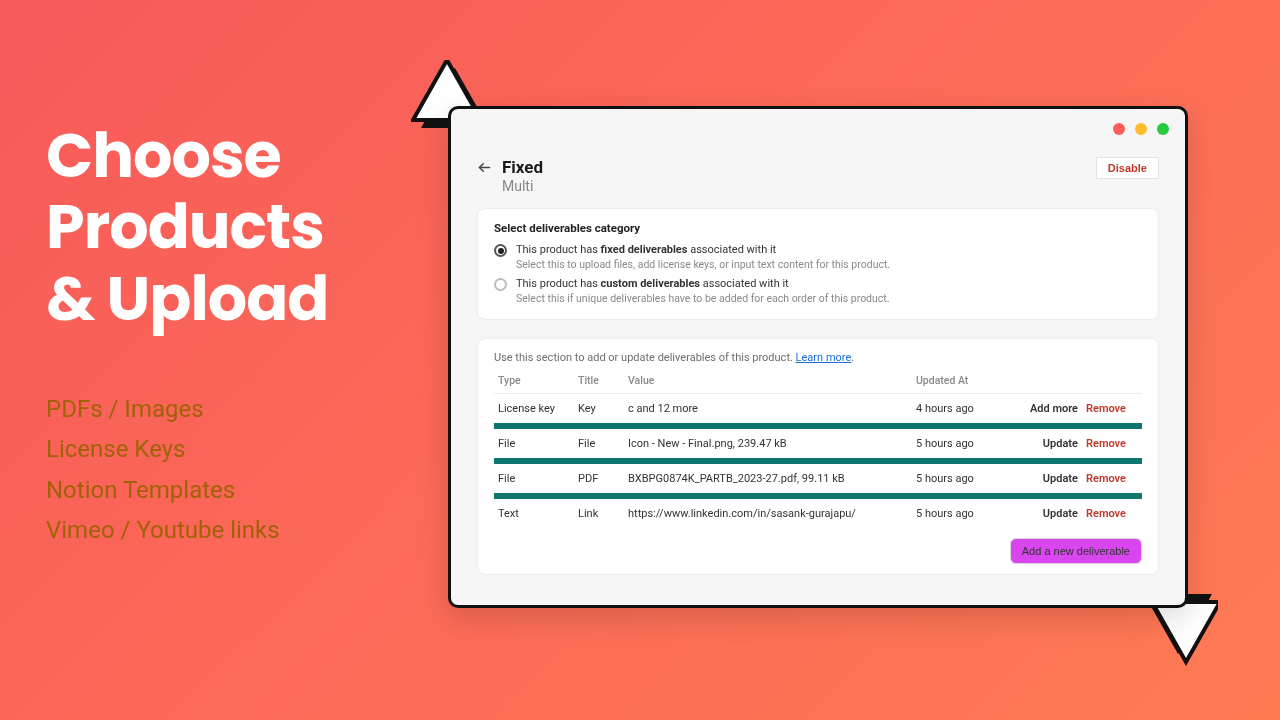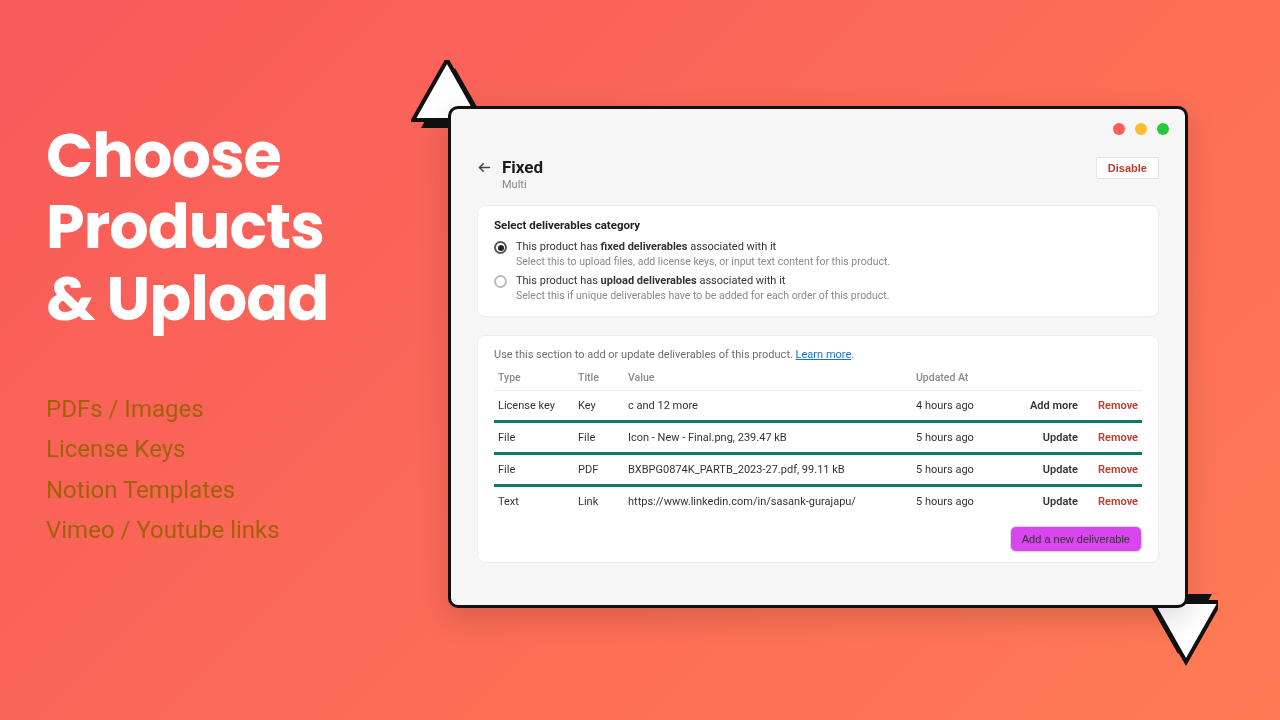--- a/index.html
+++ b/index.html
@@ -67,21 +67,21 @@
     padding: 8px 26px 20px 26px;
     overflow: hidden;
   }
   .header-row {
     display: flex; align-items: flex-start; justify-content: space-between;
     margin-bottom: 14px;
   }
   .title-wrap { display:flex; gap:10px; align-items:flex-start; }
   .back-arrow { margin-top:3px; color:#444; cursor:pointer; }
   .page-title { font-size: 17px; font-weight: 700; color:#1a1a1a; }
-  .page-sub { font-size: 11px; color:#888; margin-top:1px; }
+  .page-sub { font-size: 14px; color:#888; margin-top:1px; }
   .disable-btn {
     background:#fff; border:1px solid #e3e3e3; color:#c0392b;
     font-size:11px; font-weight:600; padding:4px 11px; border-radius:1px;
     cursor:pointer;
   }
 
   .card {
     background:#fff; border:1px solid #eee; border-radius:8px;
     padding:12px 16px 14px 16px; margin-bottom:18px;
   }
@@ -103,25 +103,25 @@
   .opt-label .b { font-weight:700; }
   .opt-help { font-size:10.5px; color:#8a8a8a; margin-top:2px;}
 
   
   .tbl { width:100%; border-collapse:collapse; font-size:11px; }
   .tbl th {
     text-align:left; font-weight:500; color:#8a8a8a; font-size:10.5px;
     padding:6px 4px; border-bottom:1px solid #eee;
   }
   .tbl td {
-    padding:8px 4px; border-bottom:3px solid #0f766e; color:#333;
+    padding:8px 4px; border-bottom:6px solid #0f766e; color:#333;
   }
   .tbl tr:last-child td { border-bottom:none;}
   .col-type{width:80px;} .col-title{width:50px;} .col-val{width:auto;}
-  .col-upd{width:100px;} .col-a1{width:70px;text-align:right;} .col-a2{width:60px;text-align:right;}
+  .col-upd{width:100px;} .col-a1{width:70px;text-align:right;} .col-a2{width:60px;}
   .link-act { font-weight:600; cursor:pointer;}
   .link-rem { color:#c0392b; }
   .footer-row { display:flex; justify-content:flex-end; margin-top:10px;}
   .add-btn {
     background:#d946ef; border:1px solid #d9d9d9; color:#333;
     font-size:11px; font-weight:500; padding:6px 11px; border-radius:6px; cursor:pointer;
   }
 </style>
 </head>
 <body>
@@ -179,21 +179,21 @@
           <div class="radio-opt">
             <span class="radio-ctrl checked"></span>
             <div>
               <div class="opt-label">This product has <span class="b">fixed deliverables</span> associated with it</div>
               <div class="opt-help">Select this to upload files, add license keys, or input text content for this product.</div>
             </div>
           </div>
           <div class="radio-opt">
             <span class="radio-ctrl unchecked"></span>
             <div>
-              <div class="opt-label">This product has <span class="b">upload deliverables</span> associated with it</div>
+              <div class="opt-label">This product has <span class="b">custom deliverables</span> associated with it</div>
               <div class="opt-help">Select this if unique deliverables have to be added for each order of this product.</div>
             </div>
           </div>
         </div>
     </div>
 
     <div class="card" style="padding-bottom:10px;">
       <div class="card-desc">
         <span>Use this section to add or update deliverables of this product. </span><a href="#">Learn more</a><span>.</span>
       </div>

